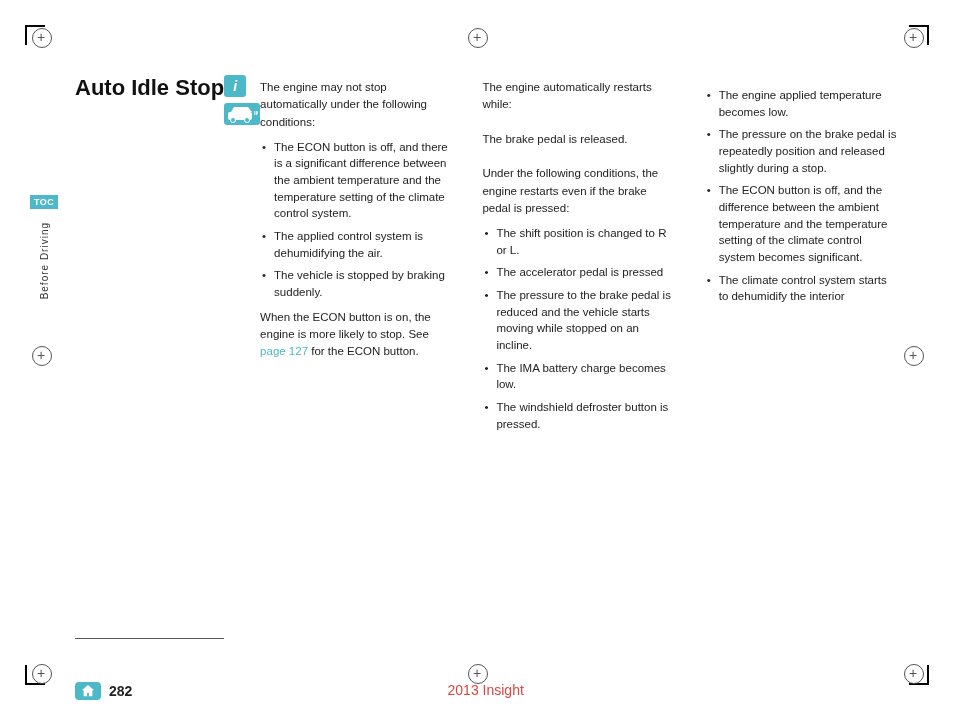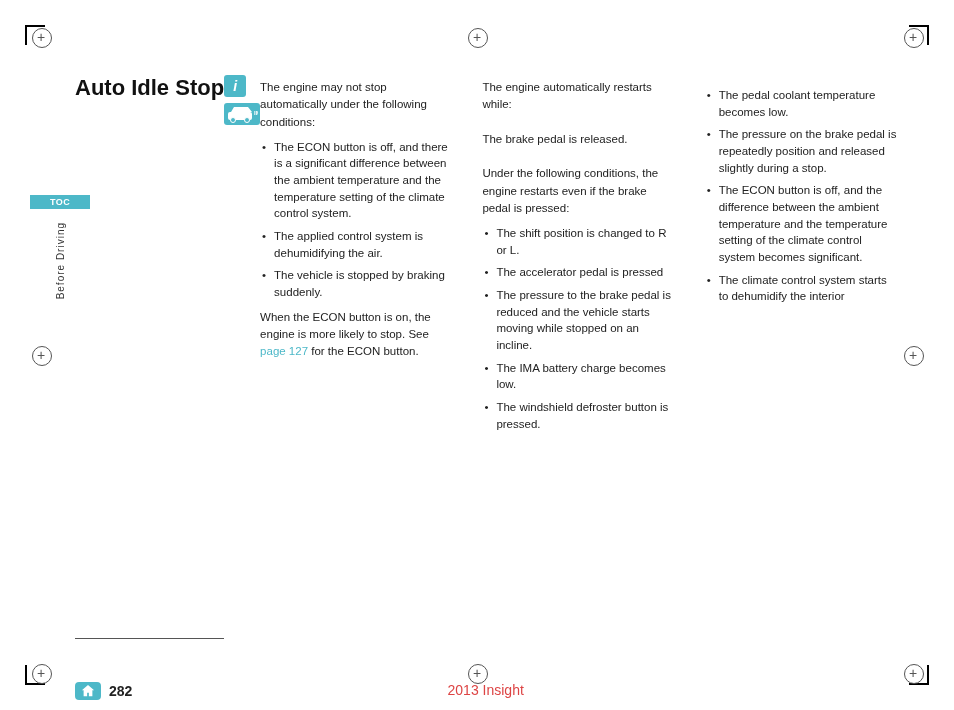--- a/index.html
+++ b/index.html
@@ -94,21 +94,21 @@
       flex-direction: column;
       align-items: center;
       gap: 8px;
     }
 
     .toc-badge {
       background: #4db8c8;
       color: white;
       font-size: 9px;
       font-weight: bold;
-      padding: 2px 20px;
+      padding: 2px 4px;
       letter-spacing: 0.5px;
     }
 
     .sidebar-label {
       writing-mode: vertical-rl;
       transform: rotate(180deg);
       font-size: 10px;
       color: #333;
       letter-spacing: 1px;
       margin-top: 5px;
@@ -323,21 +323,21 @@
           <li>The shift position is changed to R or L.</li>
           <li>The accelerator pedal is pressed</li>
           <li>The pressure to the brake pedal is reduced and the vehicle starts moving while stopped on an incline.</li>
           <li>The IMA battery charge becomes low.</li>
           <li>The windshield defroster button is pressed.</li>
         </ul>
       </div>
 
       <div class="col">
         <ul class="bullet-list">
-          <li>The pedal coolant temperature becomes low.</li>
+          <li>The engine applied temperature becomes low.</li>
           <li>The pressure on the brake pedal is repeatedly position and released slightly during a stop.</li>
           <li>The ECON button is off, and the difference between the ambient temperature and the temperature setting of the climate control system becomes significant.</li>
           <li>The climate control system starts to dehumidify the interior</li>
         </ul>
       </div>
 
     </div>
   </div>
 </div>
 

